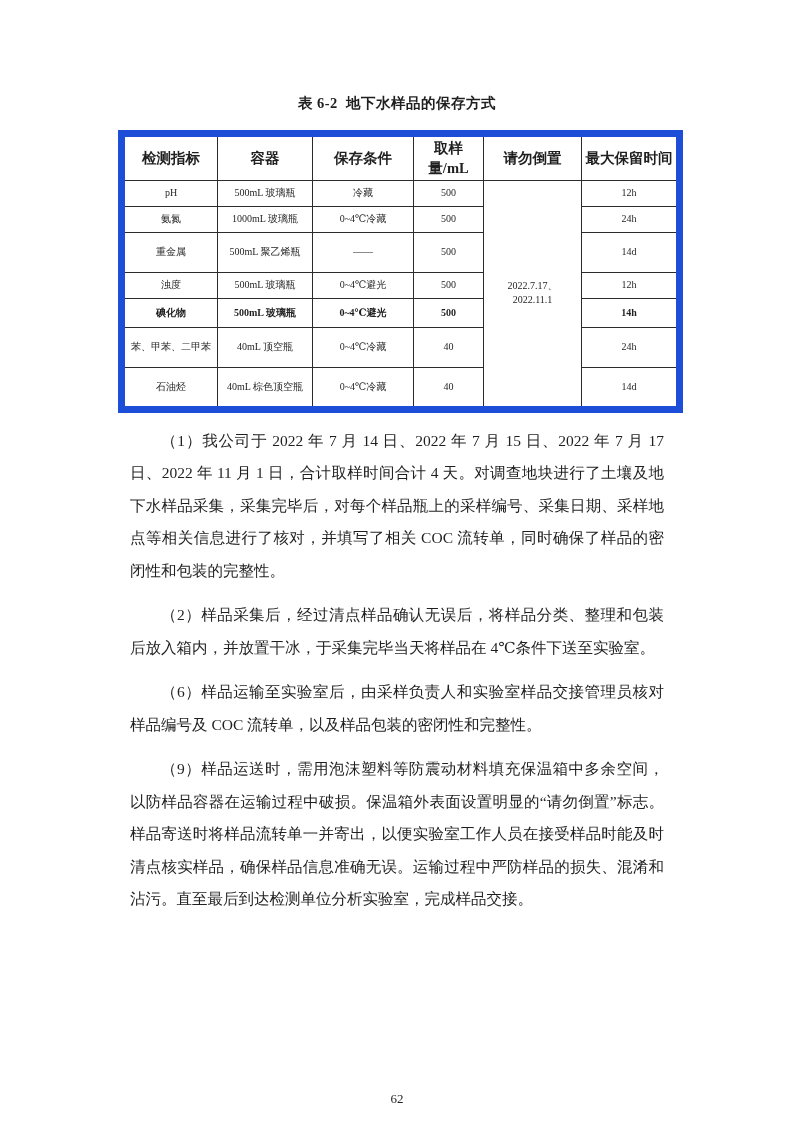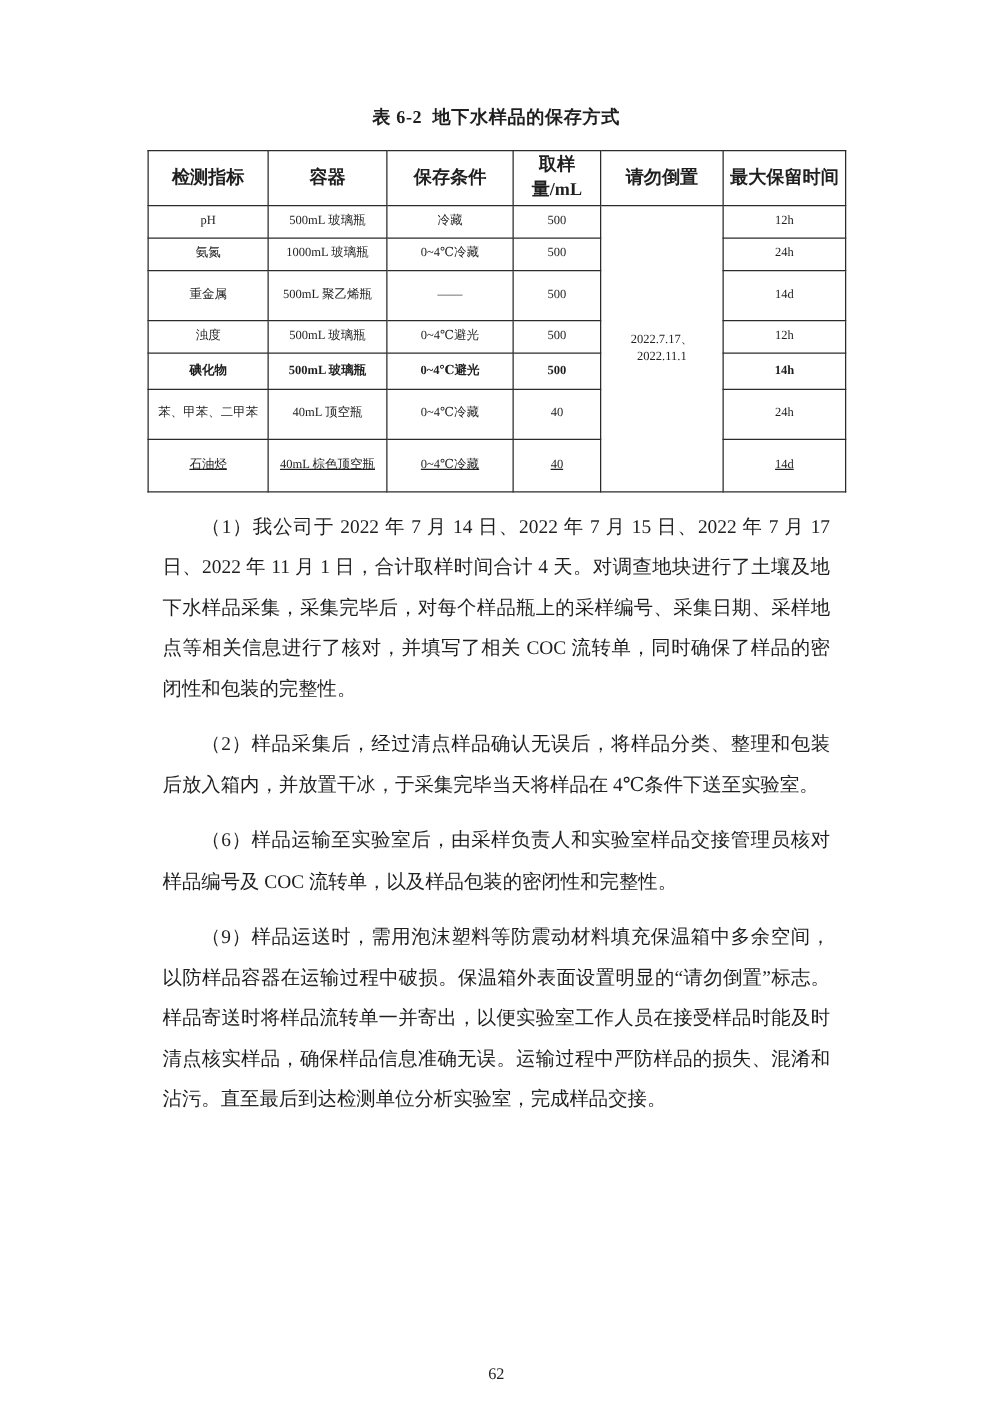--- a/index.html
+++ b/index.html
@@ -11,36 +11,36 @@
     width: 794px;
     height: 1123px;
     position: relative;
     font-family: "Liberation Serif", "DejaVu Serif", serif;
     color: #1f1f1f;
     overflow: hidden;
   }
   .content {
     position: absolute;
     left: 118px;
-    top: 84px;
+    top: 94px;
     width: 558px;
   }
   .table-title {
     text-align: center;
     font-weight: bold;
     font-size: 14.5px;
     letter-spacing: 0.5px;
     margin-bottom: 17px;
     white-space: pre;
   }
   table.sample-table {
     border-collapse: collapse;
     table-layout: fixed;
     width: 558px;
-    border: 1px solid #1d4ed8;
+    border: 7px solid #1d4ed8;
   }
   table.sample-table th,
   table.sample-table td {
     border: 1px solid #2b2b2b;
     text-align: center;
     vertical-align: middle;
     padding: 1px 2px;
     font-size: 10px;
     line-height: 1.4;
     overflow: hidden;
@@ -49,21 +49,21 @@
     font-weight: bold;
     font-size: 14.5px;
   }
   thead tr       { height: 36px; }
   tbody tr.r1    { height: 26px; }
   tbody tr.r2    { height: 26px; }
   tbody tr.r3    { height: 40px; }
   tbody tr.r4    { height: 26px; }
   tbody tr.r5    { height: 29px; font-weight: bold; }
   tbody tr.r6    { height: 40px; }
-  tbody tr.r7    { height: 42px; text-decoration: underline; }
+  tbody tr.r7    { height: 42px; }
   .section-heading {
     font-size: 19px;
     font-weight: bold;
     margin: 20px 0 12px 0;
     letter-spacing: 0.5px;
   }
   p.body-para {
     margin: 12px;
     font-size: 15.5px;
     line-height: 32.5px;

